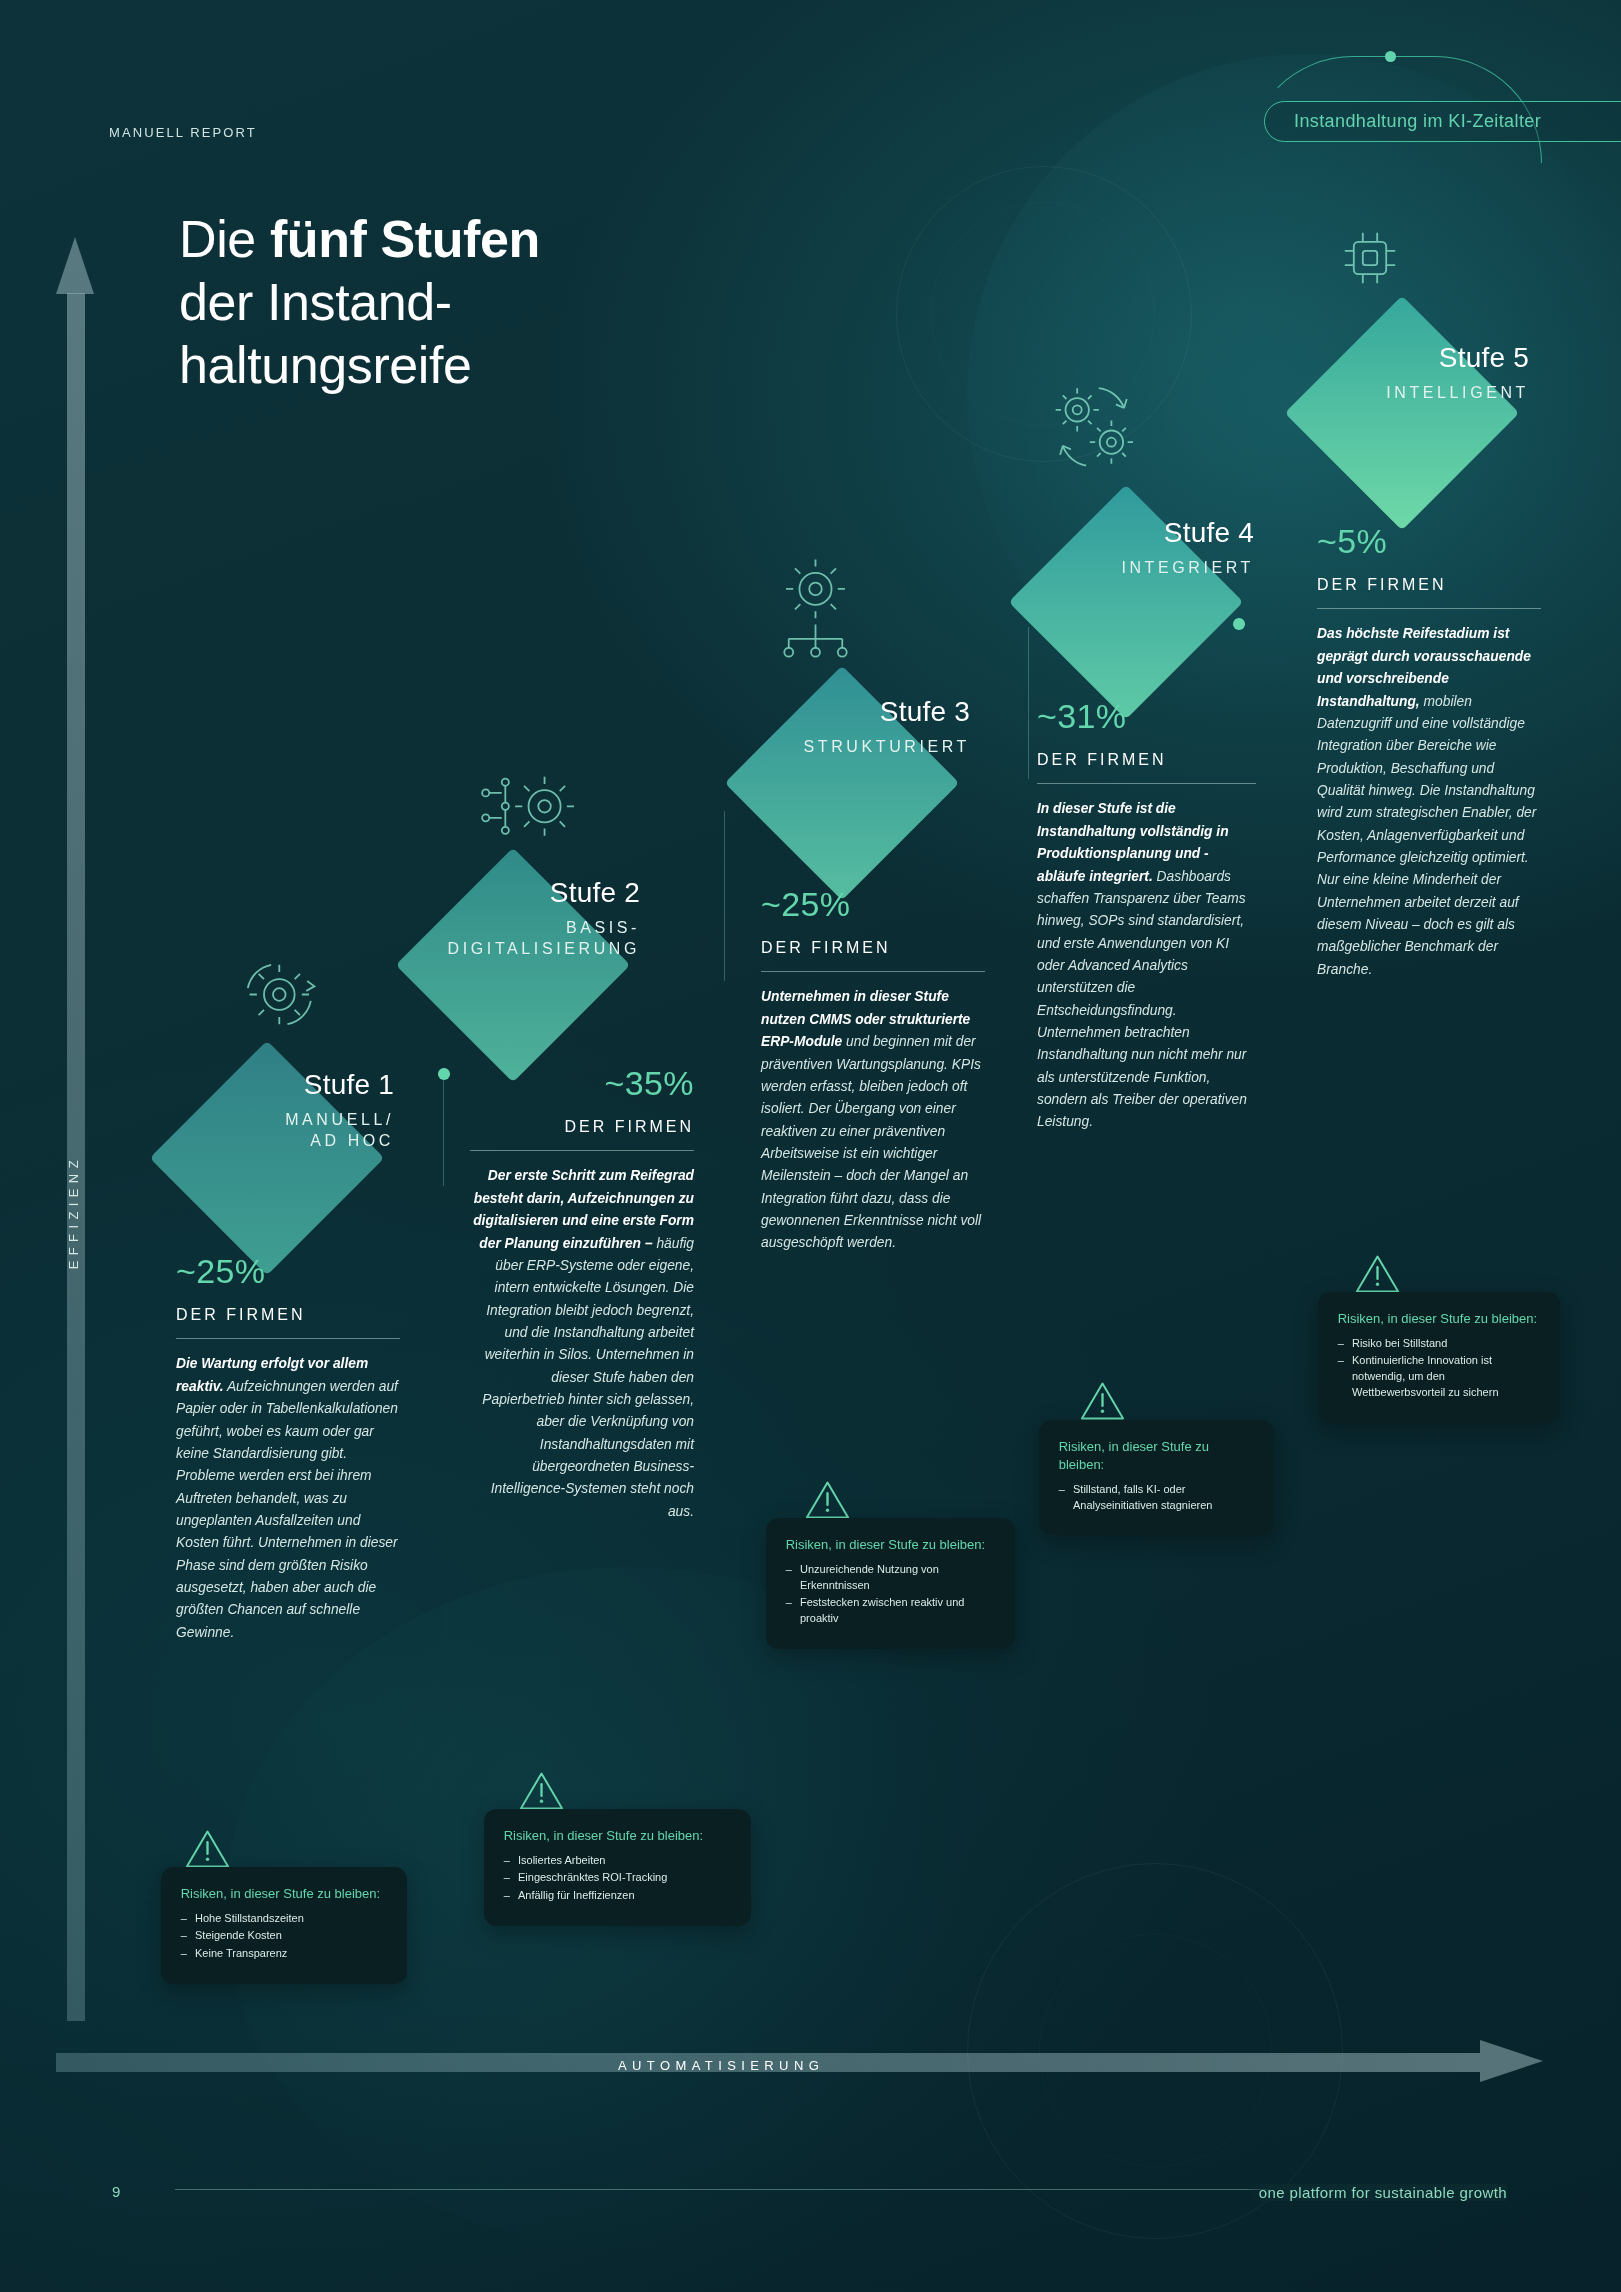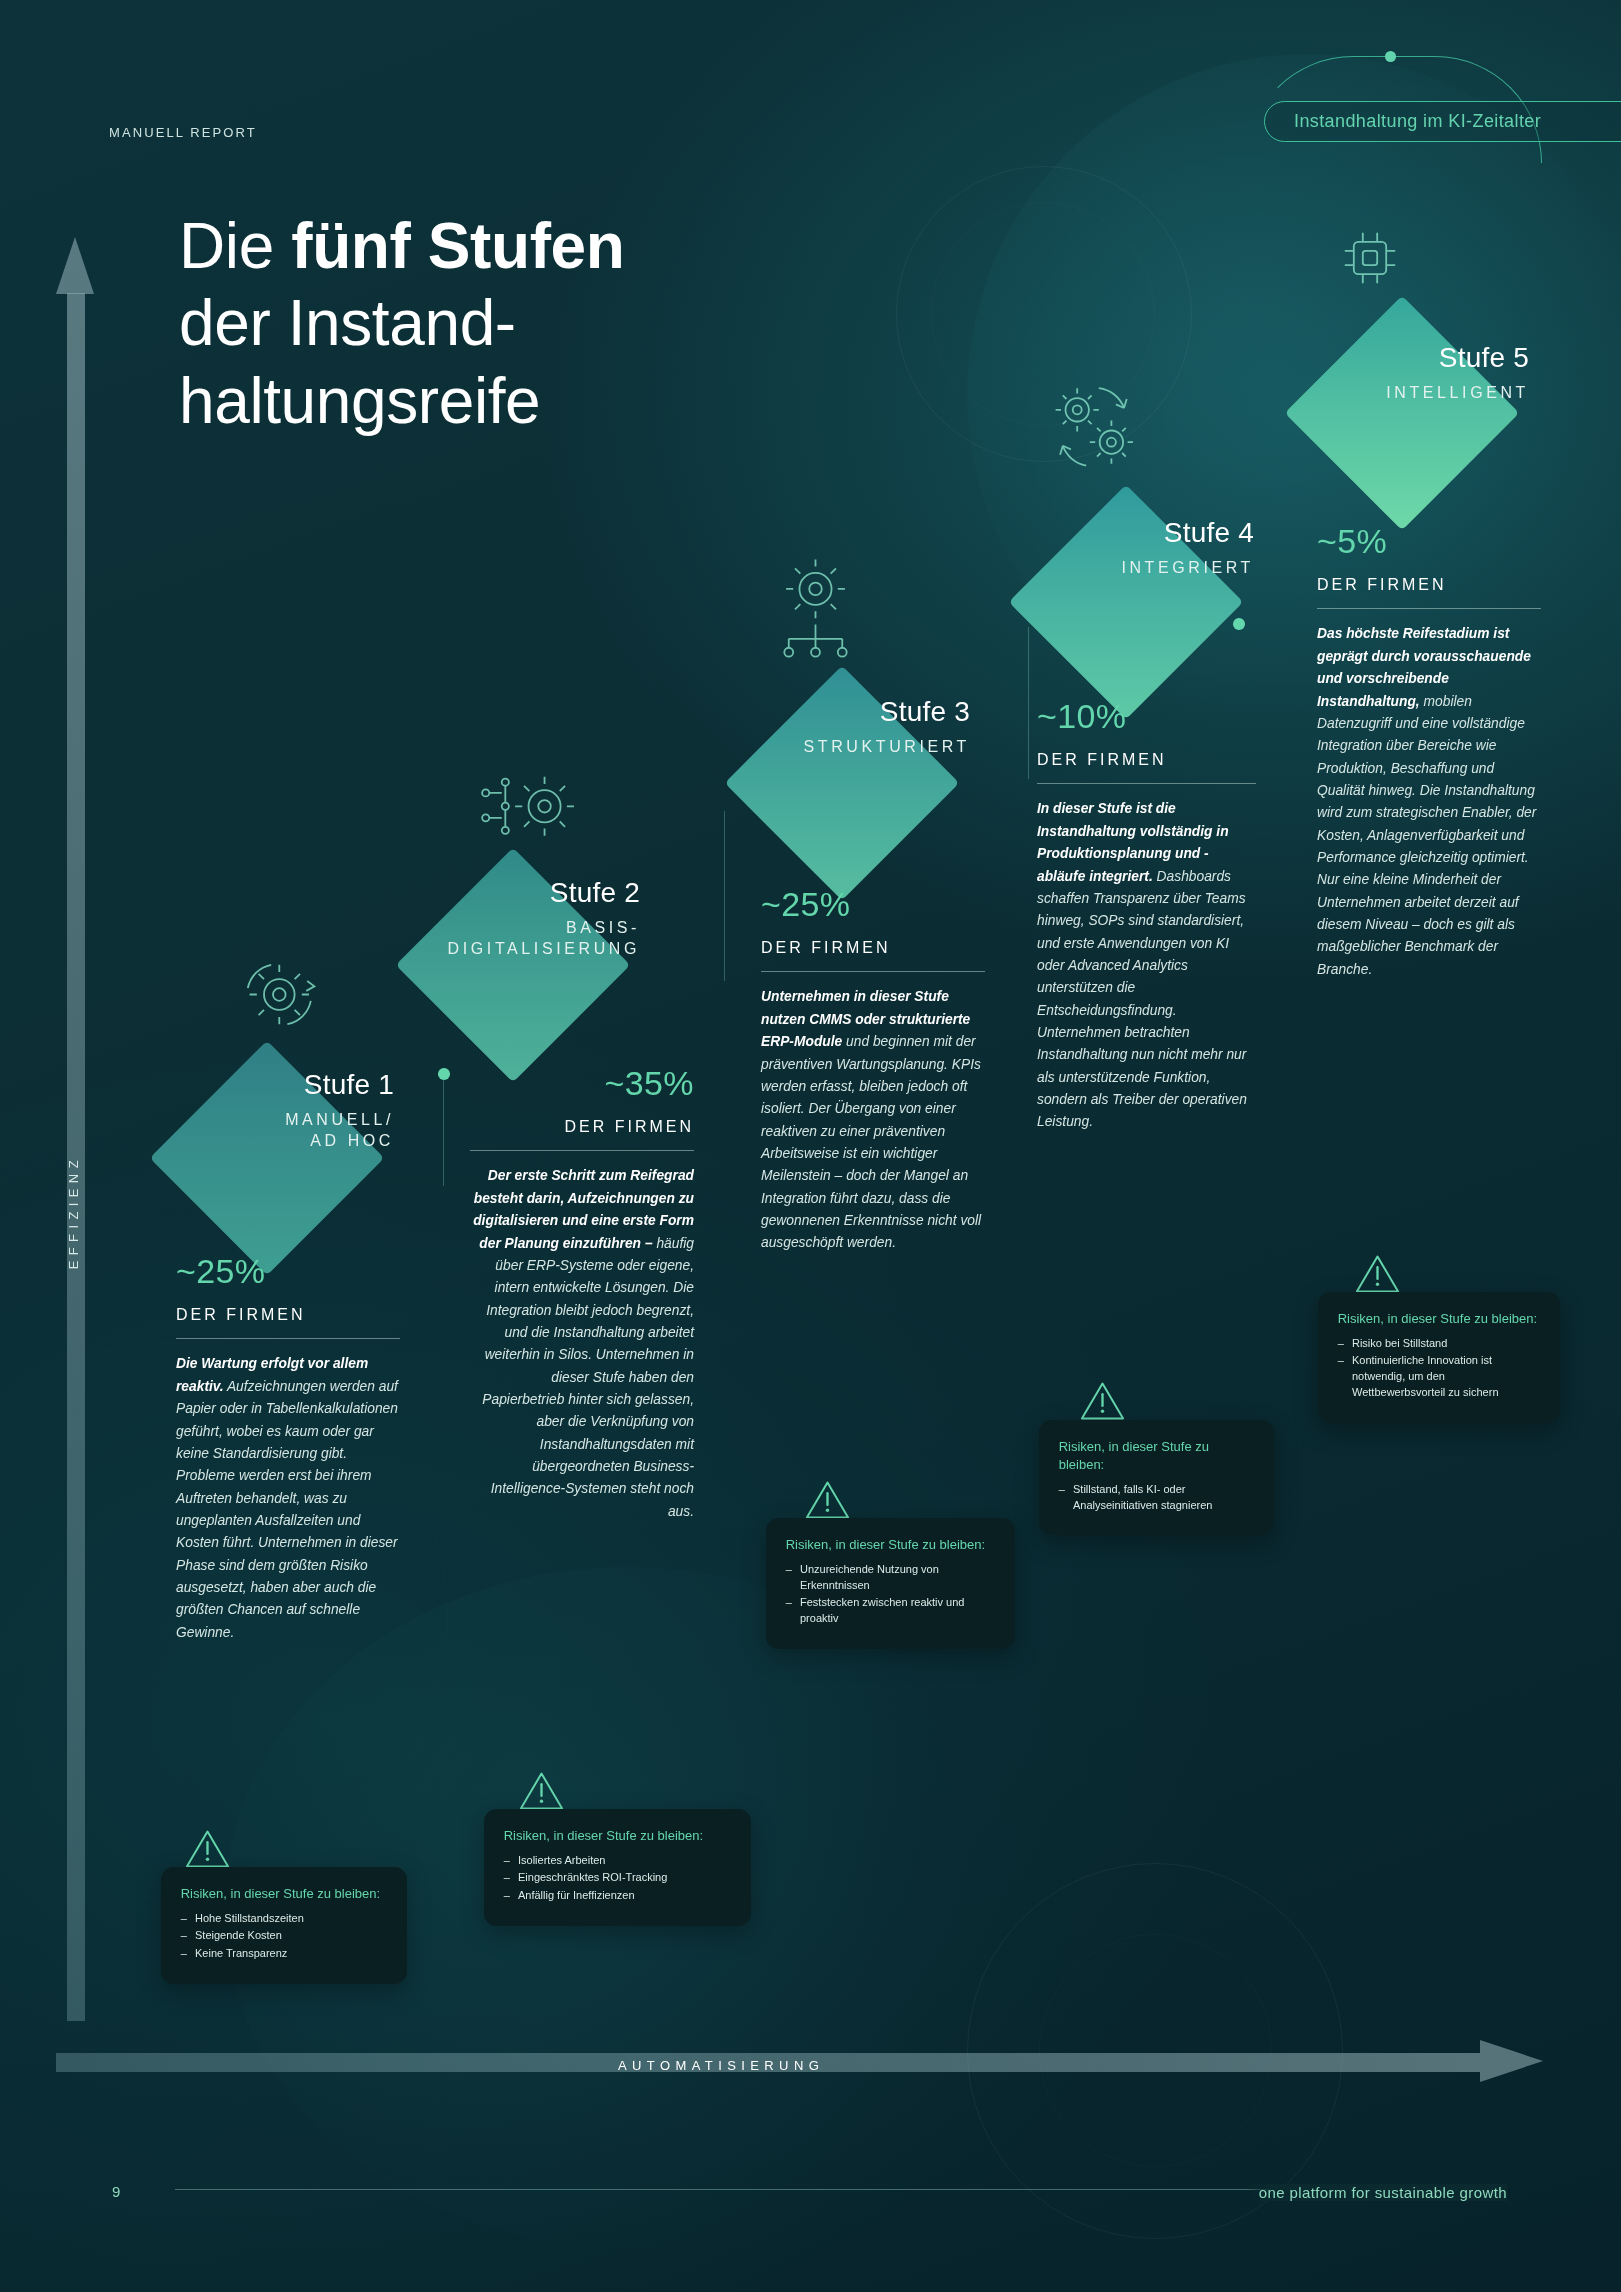--- a/index.html
+++ b/index.html
@@ -76,21 +76,21 @@
     position: absolute;
     right: 253px; top: -39px;
     width: 10.7px; height: 10.7px; border-radius: 50%;
     background: #63d3ae;
   }
 
   
   .headline {
     position: absolute;
     left: 179px; top: 208px;
-    font-size: 64px;
+    font-size: 52px;
     line-height: 1.21;
     color: #ffffff;
     font-weight: 300;
     letter-spacing: -0.4px;
   }
   .headline b { font-weight: 700; }
 
   
   .y-axis {
     position: absolute;
@@ -451,21 +451,21 @@
   <div class="dot" style="left:1233px; top:618px;"></div>
   <div class="vline" style="left:1028px; top:627px; height:152px;"></div>
 
   <div class="diamond" style="left:1043px; top:519px; width:166px; height:166px; background:linear-gradient(135deg,#2f9a9c,#5fcaa6);"></div>
   <div class="diamond-label" style="left:999px; top:518px; width:255px;">
     <div class="t">Stufe 4</div>
     <div class="s">INTEGRIERT</div>
   </div>
 
   <div class="col" style="left:1037px; top:699px; width:219px;">
-    <div class="pct">~10%</div>
+    <div class="pct">~31%</div>
     <div class="pct-sub">DER FIRMEN</div>
     <div class="rule"></div>
     <div class="body">
       <b>In dieser Stufe ist die Instandhaltung vollständig in Produktionsplanung und -abläufe integriert.</b><span> Dashboards schaffen Transparenz über Teams hinweg, SOPs sind standardisiert, und erste Anwendungen von KI oder Advanced Analytics unterstützen die Entscheidungsfindung. Unternehmen betrachten Instandhaltung nun nicht mehr nur als unterstützende Funktion, sondern als Treiber der operativen Leistung.</span>
     </div>
   </div>
 
   <svg class="deco" style="left:1079px; top:1379px;" width="47" height="43" viewBox="0 0 52 48">
     <path d="M26 5 L49 44 H3 Z" fill="none" stroke="#64d6ac" stroke-width="2.2" stroke-linejoin="round"></path>
     <path d="M26 17 v13" stroke="#64d6ac" stroke-width="2.6" stroke-linecap="round"></path>

